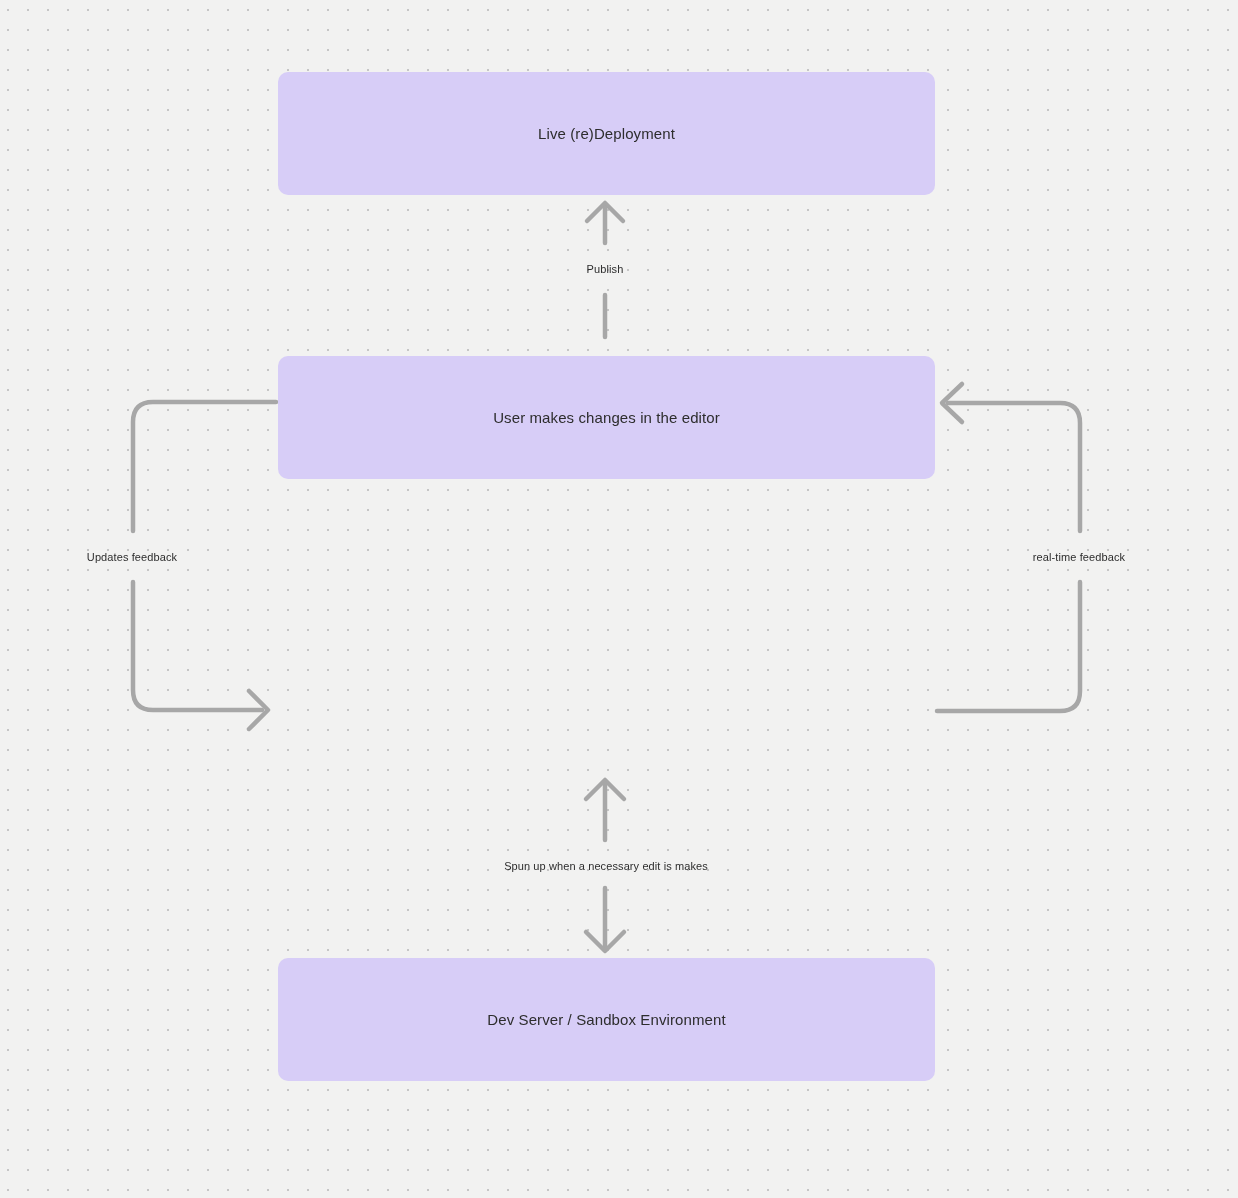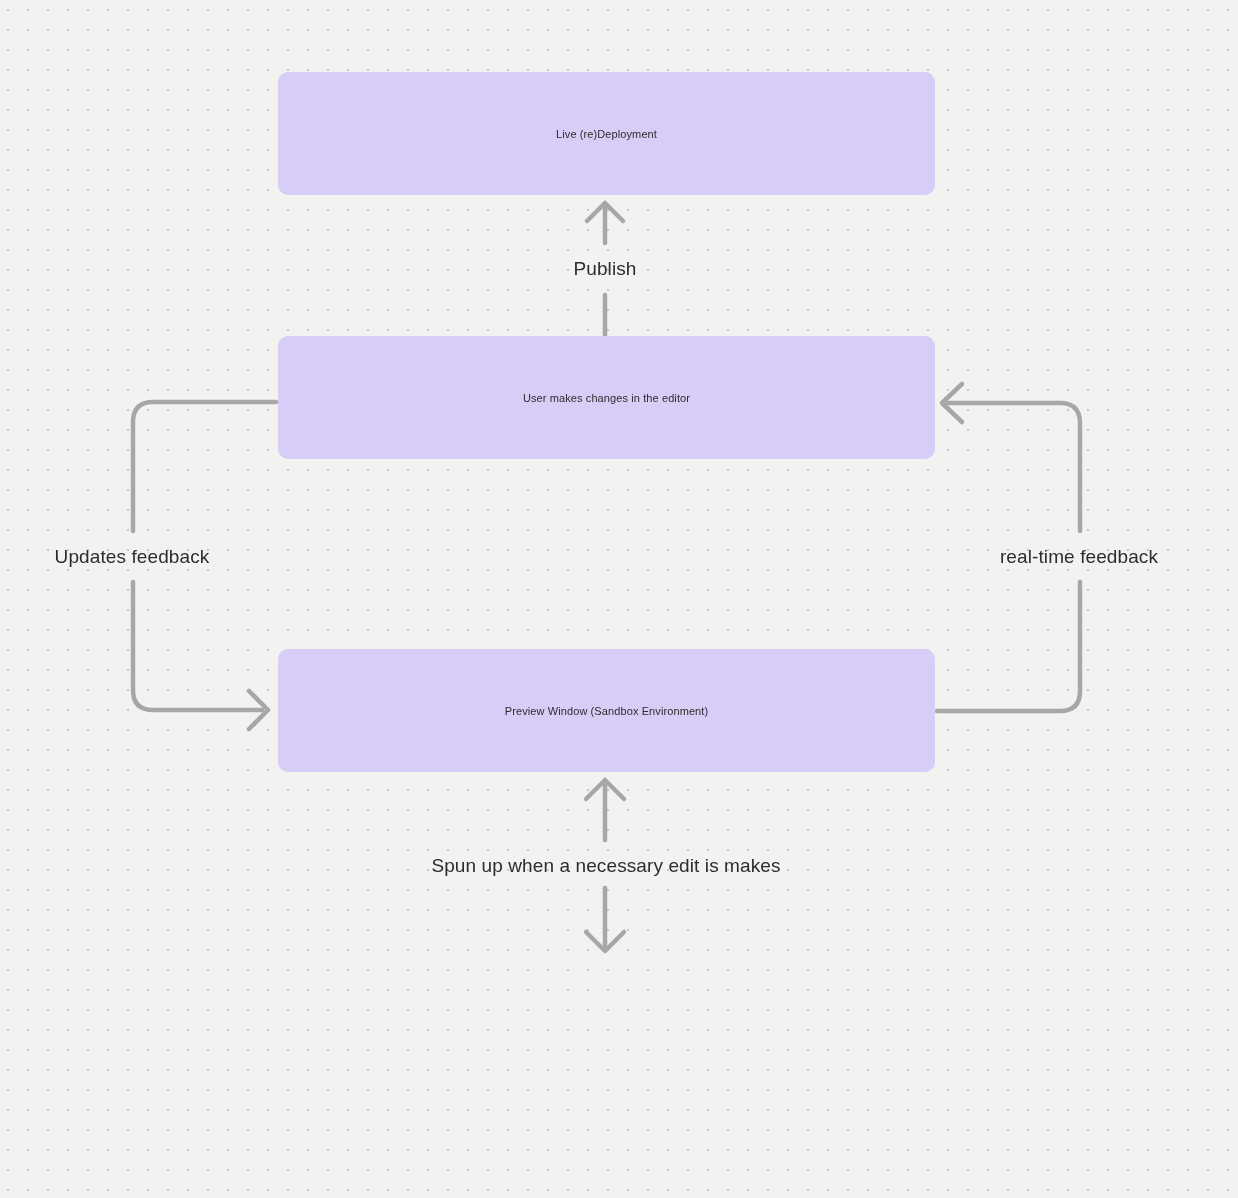--- a/index.html
+++ b/index.html
@@ -40,33 +40,33 @@
     left:278px;
     width:657px;
     height:123px;
     background:var(--node);
     border-radius:10px;
     display:flex;
     align-items:center;
     justify-content:center;
   }
   .node span{
-    font-size:11px;
+    font-size:15px;
     font-weight:500;
     color:var(--text);
     letter-spacing:0.1px;
   }
   .node-live    { top:72px;  }
-  .node-editor  { top:336px; }
+  .node-editor  { top:356px; }
   .node-preview { top:649px; }
   .node-dev     { top:958px; }
   .edge-label{
     position:absolute;
     transform:translate(-50%,-50%);
-    font-size:19px;
+    font-size:11px;
     font-weight:400;
     color:var(--text);
     white-space:nowrap;
     letter-spacing:0.1px;
   }
   .label-publish  { left:605px;  top:269px; }
   .label-updates  { left:132px;  top:557px; }
   .label-feedback { left:1079px; top:557px;text-align:center; }
   .label-spunup   { left:606px;  top:866px; }
 </style>
@@ -104,23 +104,23 @@
   </svg>
 
   <div class="node node-live">
     <span>Live (re)Deployment</span>
   </div>
 
   <div class="node node-editor">
     <span>User makes changes in the editor</span>
   </div>
 
-  <div class="node node-preview">
-    <span>Preview Window (Sandbox Environment)</span>
+
+  <div class="node node-dev">
+    <span>Dev Server / Sandbox Environment</span>
   </div>
-
 
   <div class="edge-label label-publish">Publish</div>
   <div class="edge-label label-updates">Updates feedback</div>
   <div class="edge-label label-feedback">real-time feedback</div>
   <div class="edge-label label-spunup">Spun up when a necessary edit is makes</div>
 
 </div>
 
 </body></html>

